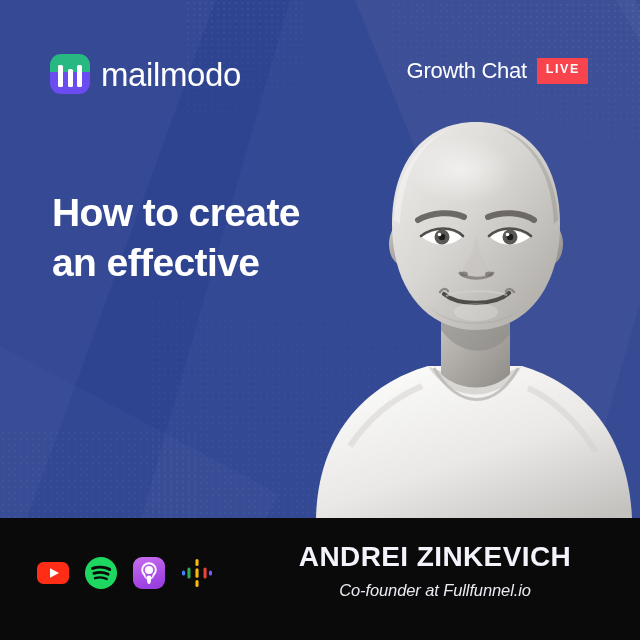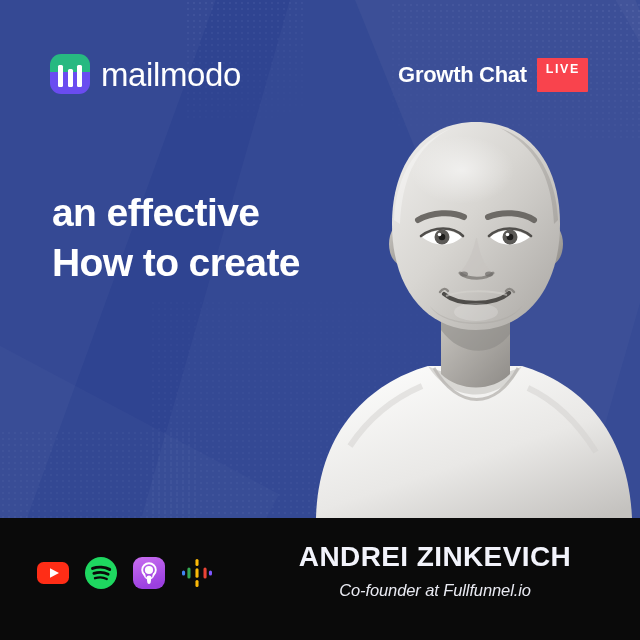--- a/index.html
+++ b/index.html
@@ -59,24 +59,24 @@
   .brand-mark { width:40px; height:40px; border-radius:11px; position:relative; overflow:hidden; }
   .brand-mark .mk-top { position:absolute; left:0; top:0; width:100%; height:46%; background:#27b981; }
   .brand-mark .mk-bot { position:absolute; left:0; bottom:0; width:100%; height:54%; background:#6a4cf0; }
   .brand-mark .bar { position:absolute; background:#ffffff; border-radius:1.5px; }
   .brand-mark .b1 { left:8px;  top:11px; width:5px; height:22px; }
   .brand-mark .b2 { left:17.5px; top:15px; width:5px; height:18px; }
   .brand-mark .b3 { left:27px; top:11px; width:5px; height:22px; }
   .brand-word { color:#fff; font-size:33px; letter-spacing:-0.4px; font-weight:400; line-height:1; }
 
   .show-tag { position:absolute; right:52px; top:58px; display:flex; align-items:center; gap:10px; }
-  .show-name { color:#fff; font-size:22px; font-weight:700; letter-spacing:-0.3px; line-height:1; }
+  .show-name { color:#fff; font-size:22px; font-weight:400; letter-spacing:-0.3px; line-height:1; }
   .live-badge {
     background:#f9434d; color:#fff; font-size:12.5px; font-weight:700;
-    letter-spacing:1.6px; padding:5px 8px 16px 9px; line-height:1; border-radius:1px;
+    letter-spacing:1.6px; padding:5px 8px 8px 9px; line-height:1; border-radius:1px;
   }
 
   
   .headline {
     position:absolute; left:52px; top:188px; width:330px;
     color:#ffffff; font-size:39px; font-weight:700;
     line-height:1.27; letter-spacing:-0.6px;
   }
   .headline div { white-space:nowrap; }
 
@@ -129,22 +129,22 @@
       </div>
       <span class="brand-word">mailmodo</span>
     </div>
 
     <div class="show-tag">
       <span class="show-name">Growth Chat</span>
       <span class="live-badge">LIVE</span>
     </div>
 
     <div class="headline">
+      <div>How to create</div>
       <div>an effective</div>
-      <div>How to create</div>
     </div>
 
     <div class="portrait">
       <svg viewBox="0 0 330 402" preserveAspectRatio="xMidYMax meet" aria-hidden="true">
         <defs>
           <linearGradient id="skin" x1="0" y1="0" x2="1" y2="1">
             <stop offset="0%" stop-color="#f0efed"></stop>
             <stop offset="45%" stop-color="#d8d6d2"></stop>
             <stop offset="100%" stop-color="#a9a6a2"></stop>
           </linearGradient>

